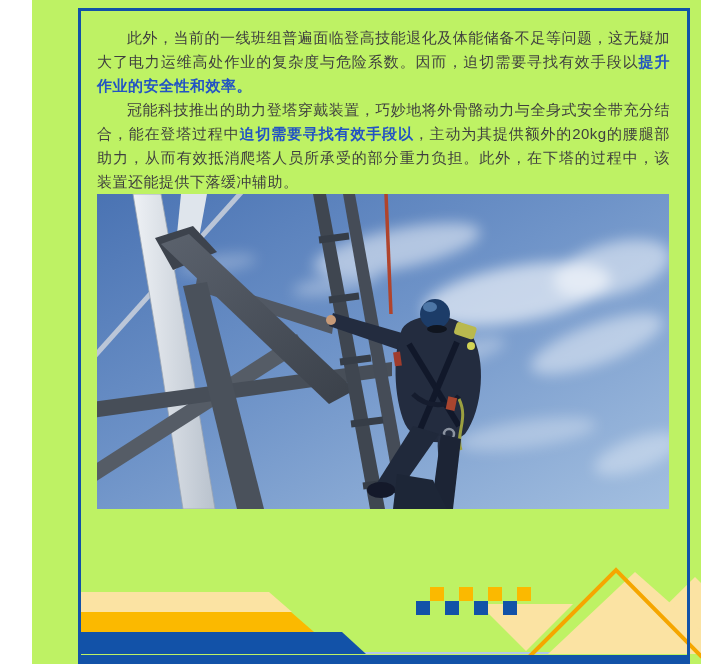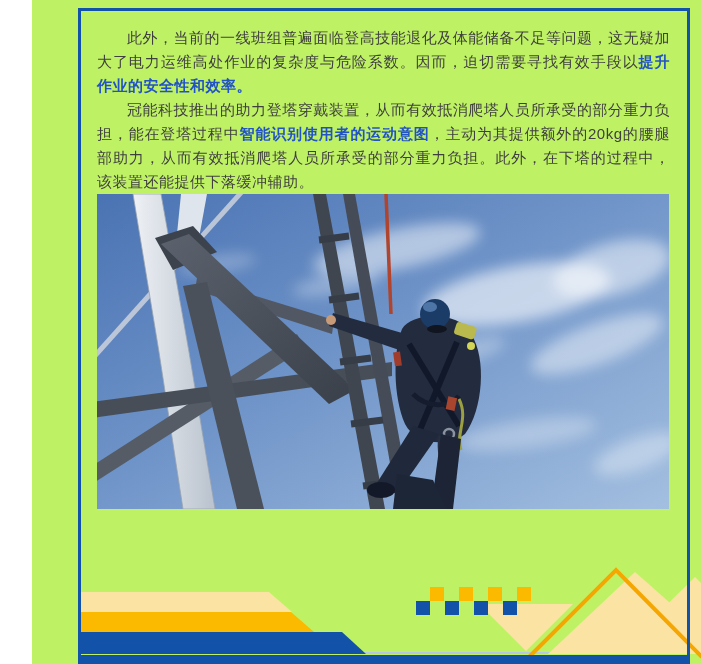--- a/index.html
+++ b/index.html
@@ -46,21 +46,21 @@
 
 <div id="canvas">
 
   <div class="b-top"></div>
   <div class="b-left"></div>
   <div class="b-right"></div>
 
   <div class="content">
     <p class="first"><span>此外，当前的一线班组普遍面临登高技能退化及体能储备不足等问题，这无疑加大了电力运维高处作业的复杂度与危险系数。因而，迫切需要寻找有效手段以</span><span class="hl">提升作业的安全性和效率。</span></p>
 
-    <p><span>冠能科技推出的助力登塔穿戴装置，从而有效抵消爬塔人员所承受的部分重力负担，能在登塔过程中</span><span class="hl">智能识别使用者的运动意图</span><span>，主动为其提供额外的20kg的腰腿部助力，从而有效抵消爬塔人员所承受的部分重力负担。此外，在下塔的过程中，该装置还能提供下落缓冲辅助。</span></p>
+    <p><span>冠能科技推出的助力登塔穿戴装置，巧妙地将外骨骼动力与全身式安全带充分结合，能在登塔过程中</span><span class="hl">迫切需要寻找有效手段以</span><span>，主动为其提供额外的20kg的腰腿部助力，从而有效抵消爬塔人员所承受的部分重力负担。此外，在下塔的过程中，该装置还能提供下落缓冲辅助。</span></p>
 
     <figure class="photo">
       <svg width="572" height="315" viewBox="0 0 572 315" xmlns="http://www.w3.org/2000/svg">
         <defs>
           <linearGradient id="sky" x1="0" y1="0" x2="1" y2="1">
             <stop offset="0" stop-color="#4A73B3"></stop>
             <stop offset="0.45" stop-color="#6E93C8"></stop>
             <stop offset="1" stop-color="#A3BFE0"></stop>
           </linearGradient>
           <linearGradient id="post" x1="0" y1="0" x2="1" y2="0">

